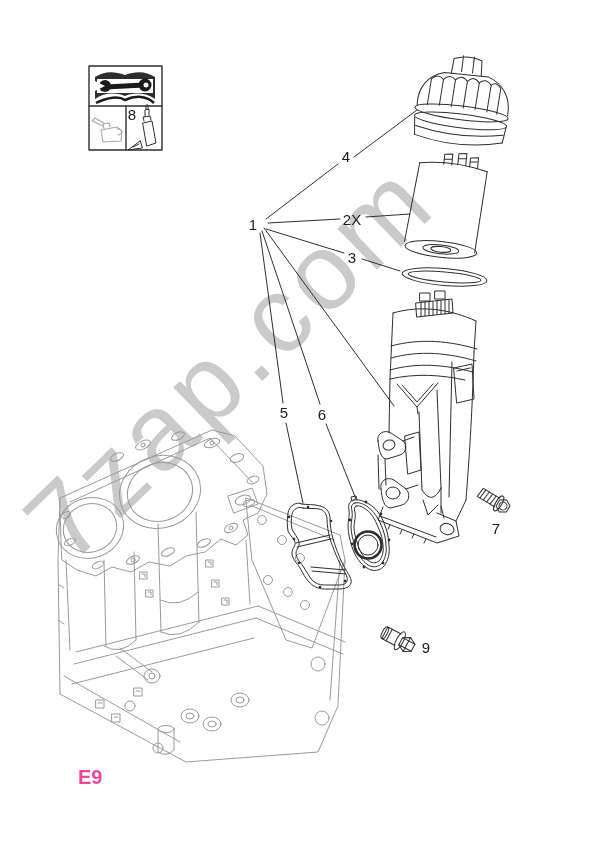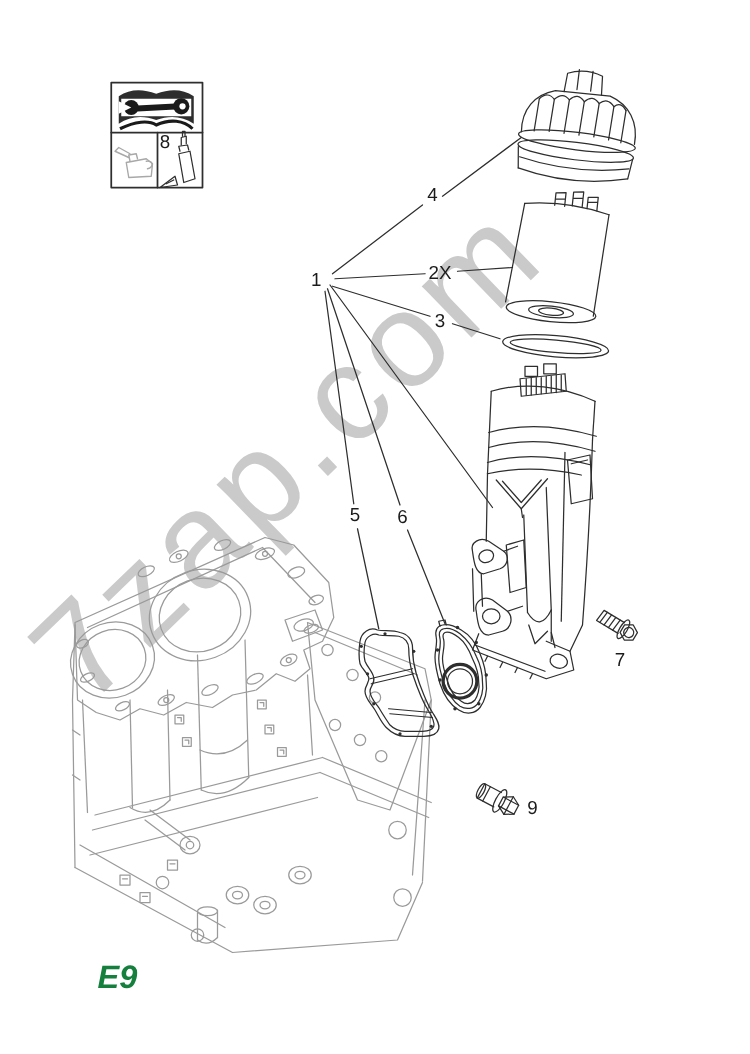--- a/index.html
+++ b/index.html
@@ -20,21 +20,21 @@
   .blk{fill:none;stroke:var(--blockline,#9a9a9a);stroke-width:1;stroke-linejoin:round;stroke-linecap:round;}
   .fillb{fill:var(--line,#2e2e2e);stroke:none;}
   .dot{fill:var(--line,#2e2e2e);stroke:none;}
   .gray{fill:none;stroke:#a8a8a8;stroke-width:1.1;stroke-linejoin:round;stroke-linecap:round;}
   .callout{
     position:absolute;z-index:3;transform:translate(-50%,-50%);
     font-size:15px;color:#1b1b1b;white-space:nowrap;
   }
   .diagram-code{
     position:absolute;left:78px;top:766px;z-index:3;
-    font-size:26px;font-weight:bold;color:#15803d;font-style:italic;
+    font-size:20px;font-weight:bold;color:#ec4899;
   }
 </style>
 </head>
 <body>
 
 <div class="page">
 
   <div class="watermark">7zap.com</div>
 
   <svg class="art" width="600" height="843" viewBox="0 0 600 843">

